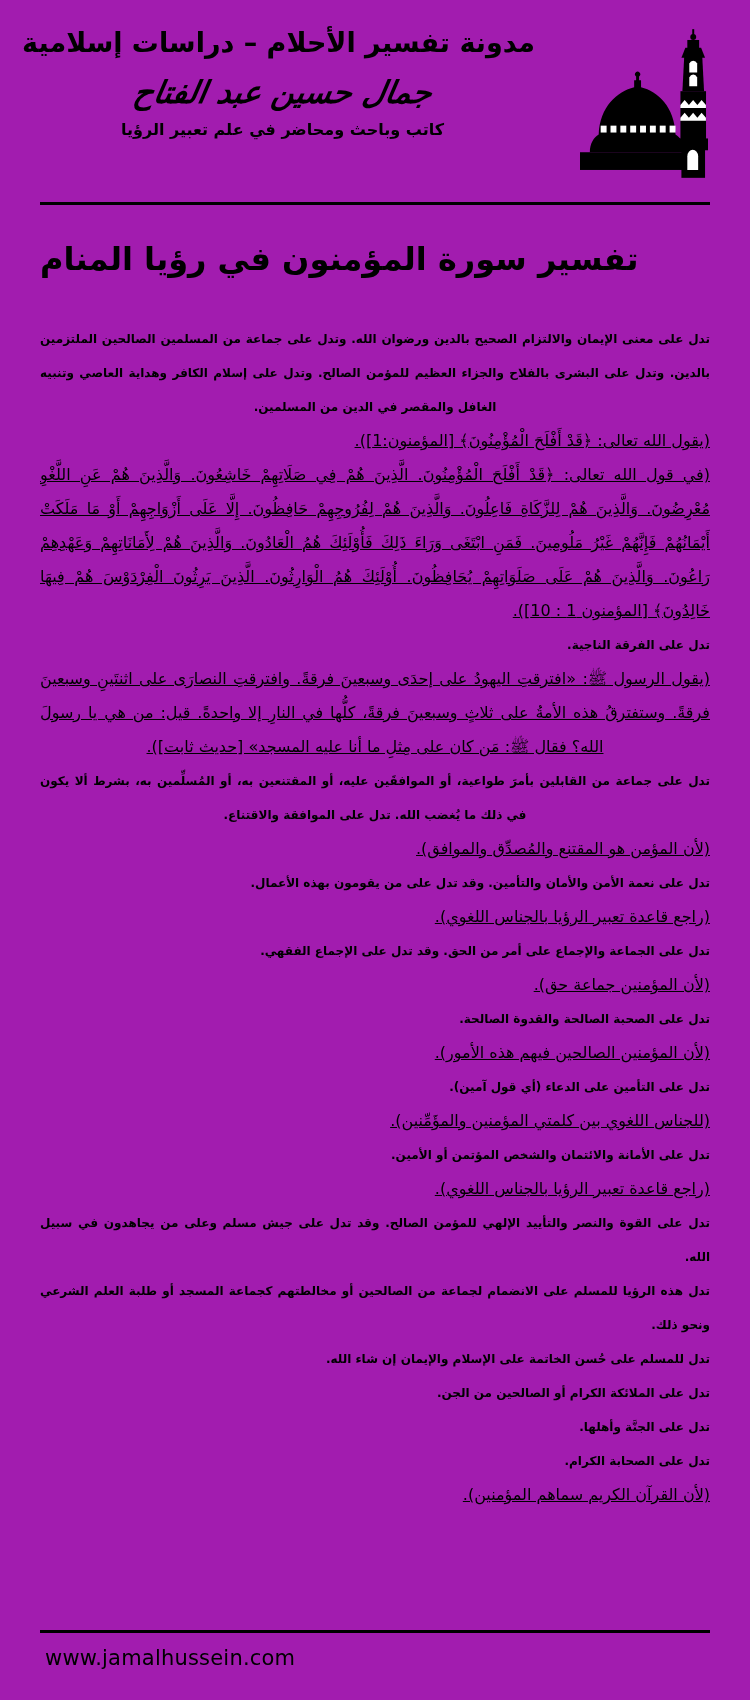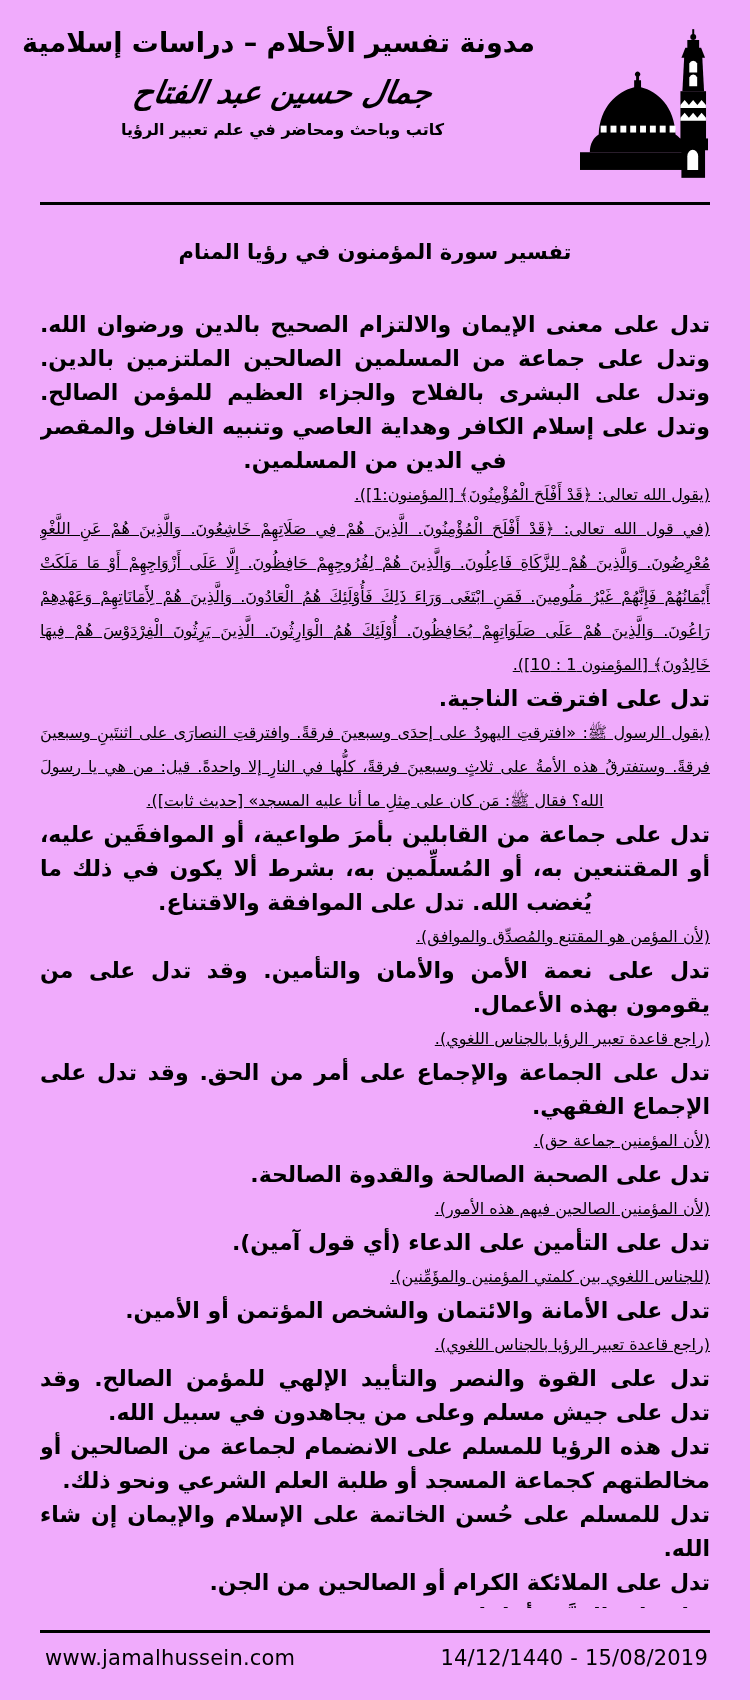--- a/index.html
+++ b/index.html
@@ -1,20 +1,20 @@
 <!DOCTYPE html>
 <html lang="ar"><head>
 <meta charset="utf-8">
 <style>
   html,body{margin:0;padding:0;background:#e8e8e8;}
   .page{
     position:relative;
     width:750px;height:1700px;
     margin:0 auto;
-    background:#f0abfc;
+    background:#a21caf;
     color:#000;
     font-family:"DejaVu Sans",sans-serif;
     overflow:hidden;
     direction:rtl;
   }
   
   .header-text{
     position:absolute;top:26px;left:30px;right:215px;
     text-align:center;
   }
@@ -34,38 +34,38 @@
     margin-top:10px;
     font-size:16px;font-weight:bold;
   }
   .logo{position:absolute;top:28px;left:580px;width:128px;height:150px;}
   .rule{position:absolute;left:40px;right:40px;height:3px;background:#000;}
   .top-rule{top:202px;}
   
   .article-main{position:absolute;top:226px;left:40px;right:40px;}
   .article-title{
     margin:14px 0 0 0;
-    text-align:center;
-    font-size:21px;font-weight:bold;
+    text-align:left;
+    font-size:32px;font-weight:bold;
   }
   .body-text{
     margin-top:44px;
     height:1300px;overflow:hidden;
     line-height:34px;
     text-align:justify;
     text-align-last:auto;
   }
   .para{margin:0;}
-  .para.bold{font-weight:700;font-size:22px;}
+  .para.bold{font-weight:700;font-size:12px;}
   .para.cite{font-weight:400;font-size:16px;text-decoration:underline;}
   .para.last-center{text-align-last:center;-moz-text-align-last:center;}
   
   .footer-rule{top:1630px;}
   .footer-row{
-    position:absolute;top:1646px;left:45px;right:42px;
+    position:absolute;top:1646px;left:45px;right:34px;
     display:flex;justify-content:space-between;align-items:flex-end;
     direction:ltr;
     font-size:21px;
   }
   .footer-site{letter-spacing:.2px;}
   .footer-date{letter-spacing:.2px;}
 </style>
 </head>
 <body>
 
@@ -133,21 +133,21 @@
   </header>
 
   <div class="rule top-rule"></div>
 
   <main class="article-main">
     <h1 class="article-title">تفسير سورة المؤمنون في رؤيا المنام</h1>
     <div id="paragraphs" class="body-text">
         <p class="para bold last-center">تدل على معنى الإيمان والالتزام الصحيح بالدين ورضوان الله. وتدل على جماعة من المسلمين الصالحين الملتزمين بالدين. وتدل على البشرى بالفلاح والجزاء العظيم للمؤمن الصالح. وتدل على إسلام الكافر وهداية العاصي وتنبيه الغافل والمقصر في الدين من المسلمين.</p>
         <p class="para cite">(يقول الله تعالى: ﴿قَدْ أَفْلَحَ الْمُؤْمِنُونَ﴾ [المؤمنون:1]).</p>
         <p class="para cite">(في قول الله تعالى: ﴿قَدْ أَفْلَحَ الْمُؤْمِنُونَ. الَّذِينَ هُمْ فِي صَلَاتِهِمْ خَاشِعُونَ. وَالَّذِينَ هُمْ عَنِ اللَّغْوِ مُعْرِضُونَ. وَالَّذِينَ هُمْ لِلزَّكَاةِ فَاعِلُونَ. وَالَّذِينَ هُمْ لِفُرُوجِهِمْ حَافِظُونَ. إِلَّا عَلَى أَزْوَاجِهِمْ أَوْ مَا مَلَكَتْ أَيْمَانُهُمْ فَإِنَّهُمْ غَيْرُ مَلُومِينَ. فَمَنِ ابْتَغَى وَرَاءَ ذَلِكَ فَأُوْلَئِكَ هُمُ الْعَادُونَ. وَالَّذِينَ هُمْ لِأَمَانَاتِهِمْ وَعَهْدِهِمْ رَاعُونَ. وَالَّذِينَ هُمْ عَلَى صَلَوَاتِهِمْ يُحَافِظُونَ. أُوْلَئِكَ هُمُ الْوَارِثُونَ. الَّذِينَ يَرِثُونَ الْفِرْدَوْسَ هُمْ فِيهَا خَالِدُونَ﴾ [المؤمنون 1 : 10]).</p>
-        <p class="para bold">تدل على افترقت الناجية.</p>
+        <p class="para bold">تدل على الفرقة الناجية.</p>
         <p class="para cite last-center">(يقول الرسول ﷺ: «افترقتِ اليهودُ على إحدَى وسبعينَ فرقةً. وافترقتِ النصارَى على اثنتَينِ وسبعينَ فرقةً. وستفترقُ هذه الأمةُ على ثلاثٍ وسبعينَ فرقةً، كلُّها في النارِ إلا واحدةً. قيل: من هي يا رسولَ الله؟ فقال ﷺ: مَن كان على مِثلِ ما أنا عليه المسجد» [حديث ثابت]).</p>
         <p class="para bold last-center">تدل على جماعة من القابلين بأمرَ طواعية، أو الموافقَين عليه، أو المقتنعين به، أو المُسلِّمين به، بشرط ألا يكون في ذلك ما يُغضب الله. تدل على الموافقة والاقتناع.</p>
         <p class="para cite">(لأن المؤمن هو المقتنع والمُصدِّق والموافق).</p>
         <p class="para bold">تدل على نعمة الأمن والأمان والتأمين. وقد تدل على من يقومون بهذه الأعمال.</p>
         <p class="para cite">(راجع قاعدة تعبير الرؤيا بالجناس اللغوي).</p>
         <p class="para bold">تدل على الجماعة والإجماع على أمر من الحق. وقد تدل على الإجماع الفقهي.</p>
         <p class="para cite">(لأن المؤمنين جماعة حق).</p>
         <p class="para bold">تدل على الصحبة الصالحة والقدوة الصالحة.</p>
         <p class="para cite">(لأن المؤمنين الصالحين فيهم هذه الأمور).</p>
         <p class="para bold">تدل على التأمين على الدعاء (أي قول آمين).</p>
@@ -160,16 +160,15 @@
         <p class="para bold">تدل على الملائكة الكرام أو الصالحين من الجن.</p>
         <p class="para bold">تدل على الجنَّة وأهلها.</p>
         <p class="para bold">تدل على الصحابة الكرام.</p>
         <p class="para cite">(لأن القرآن الكريم سماهم المؤمنين).</p>
       </div>
   </main>
 
   <div class="rule footer-rule"></div>
   <footer class="footer-row">
     <span class="footer-site">www.jamalhussein.com</span>
-    <span class="footer-date">14/12/1440 - 15/08/2019</span>
   </footer>
 
 </div>
 
 </body></html>

